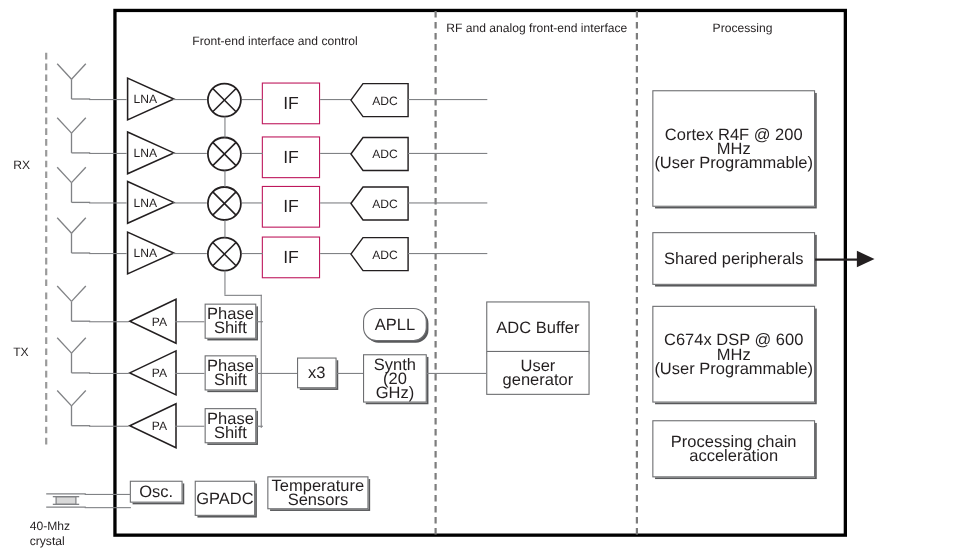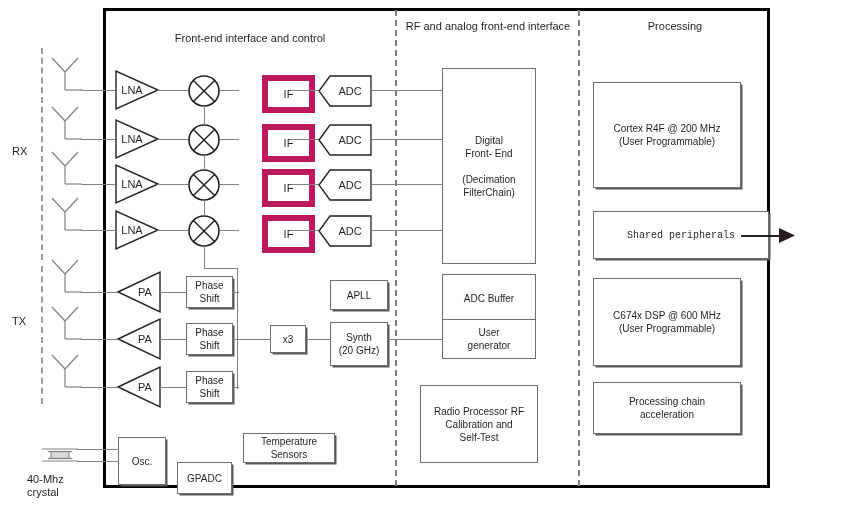--- a/index.html
+++ b/index.html
@@ -11,26 +11,26 @@
 
   
   .section-title{position:absolute;font-size:11px;color:#231f20;text-align:center;}
 
   
   .vdash{position:absolute;width:0;border-left:2px dashed #7d7d7d;}
   .vdash-thin{position:absolute;width:0;border-left:2px dashed #9a9a9a;}
 
   
   .box{position:absolute;box-sizing:border-box;border:1.3px solid #6d6e71;background:#fff;
-       color:#231f20;font-size:10px;line-height:13px;display:flex;align-items:center;
+       color:#231f20;font-size:15px;line-height:13px;display:flex;align-items:center;
        justify-content:center;text-align:center;white-space:pre-line;}
   
   .box.sh{box-shadow:2px 2px 0 -0.5px #58595b;}
   
-  .box.heavy{border:6px solid #be185d;font-size:11px;margin-left:24px;}
+  .box.heavy{border:1px solid #be185d;font-size:16px;}
 
   
   .hline{position:absolute;height:0;border-top:1.2px solid #808285;}
   .vline{position:absolute;width:0;border-left:1.2px solid #808285;}
   .hline-d{position:absolute;height:0;border-top:2px solid #231f20;}
 
   
   .shape{position:absolute;}
   .shape svg{display:block;overflow:visible;}
   .shape .tx{font-size:11px;fill:#231f20;font-family:"Liberation Sans","DejaVu Sans",sans-serif;}
@@ -243,25 +243,20 @@
         <polygon points="1,16 12,1 53,1 53,31 12,31" fill="#fff" stroke="#231f20" stroke-width="1.3"></polygon>
       <text class="tx" x="32" y="20" text-anchor="middle">ADC</text>
       </svg>
   </div>
 
   <div class="hline" style="left:371px;top:90px;width:72px;"></div>
   <div class="hline" style="left:371px;top:139px;width:72px;"></div>
   <div class="hline" style="left:371px;top:184px;width:72px;"></div>
   <div class="hline" style="left:371px;top:230px;width:72px;"></div>
 
-  <div class="box" style="left:442px;top:68px;width:94px;height:196px;">Digital
-Front- End
-
-(Decimation
-FilterChain)</div>
 
   <div class="box" style="left:442px;top:274px;width:94px;height:48px;">ADC Buffer</div>
 
   <div class="shape" style="left:117px;top:271px;">
     <svg width="44" height="42">
         <polygon points="1,21 43,1 43,41" fill="#fff" stroke="#231f20" stroke-width="1.4"></polygon>
       <text class="tx" x="28" y="25" text-anchor="middle">PA</text>
       </svg>
   </div>
   <div class="shape" style="left:117px;top:318px;">
@@ -289,50 +284,47 @@
 Shift</div>
 
   <div class="hline" style="left:233px;top:292px;width:6px;"></div>
   <div class="hline" style="left:233px;top:387px;width:6px;"></div>
 
   <div class="hline" style="left:233px;top:339px;width:38px;"></div>
 
   <div class="box sh" style="left:270px;top:325px;width:36px;height:28px;">x3</div>
   <div class="hline" style="left:306px;top:339px;width:24px;"></div>
 
-  <div class="box sh" style="left:330px;top:280px;width:58px;height:30px;">APLL</div>
+  <div class="box sh" style="left:330px;top:280px;width:58px;height:30px;border-radius:12px;">APLL</div>
   <div class="box sh" style="left:330px;top:322px;width:58px;height:44px;">Synth
 (20 GHz)</div>
 
   <div class="hline" style="left:388px;top:339px;width:54px;"></div>
 
   <div class="box" style="left:442px;top:319px;width:94px;height:40px;">User
 generator</div>
 
-  <div class="box" style="left:420px;top:385px;width:118px;height:78px;">Radio Processor RF
-Calibration and
-Self-Test</div>
 
   <div class="box sh" style="left:593px;top:82px;width:148px;height:106px;">Cortex R4F @ 200 MHz
 (User Programmable)</div>
-  <div class="box sh" style="left:593px;top:211px;width:176px;height:48px;font-family:Liberation Mono, monospace;">Shared peripherals</div>
+  <div class="box sh" style="left:593px;top:211px;width:148px;height:48px;">Shared peripherals</div>
   <div class="box sh" style="left:593px;top:278px;width:148px;height:88px;">C674x DSP @ 600 MHz
 (User Programmable)</div>
   <div class="box sh" style="left:593px;top:382px;width:148px;height:52px;">Processing chain
 acceleration</div>
 
   <div class="hline-d" style="left:741px;top:235px;width:47px;"></div>
   <div class="shape" style="left:779px;top:227px;">
     <svg width="18" height="17">
         <polygon points="0,1 16,8.5 0,16" fill="#231f20"></polygon>
       </svg>
   </div>
 
-  <div class="box sh" style="left:118px;top:437px;width:48px;height:48px;">Osc.</div>
-  <div class="box sh" style="left:177px;top:462px;width:55px;height:32px;">GPADC</div>
+  <div class="box sh" style="left:118px;top:437px;width:48px;height:20px;">Osc.</div>
+  <div class="box sh" style="left:177px;top:437px;width:55px;height:32px;">GPADC</div>
   <div class="box sh" style="left:243px;top:433px;width:92px;height:30px;">Temperature
 Sensors</div>
 
   <div class="shape" style="left:42px;top:444px;">
     <svg width="36" height="22">
       <g stroke="#808285" stroke-width="1.2" fill="none">
         <line x1="0" y1="5" x2="36" y2="5"></line>
         <line x1="0" y1="17" x2="36" y2="17"></line>
       </g>
       <rect x="9" y="7.5" width="18" height="7" fill="#d9d9d9" stroke="#808285" stroke-width="1.1"></rect>

